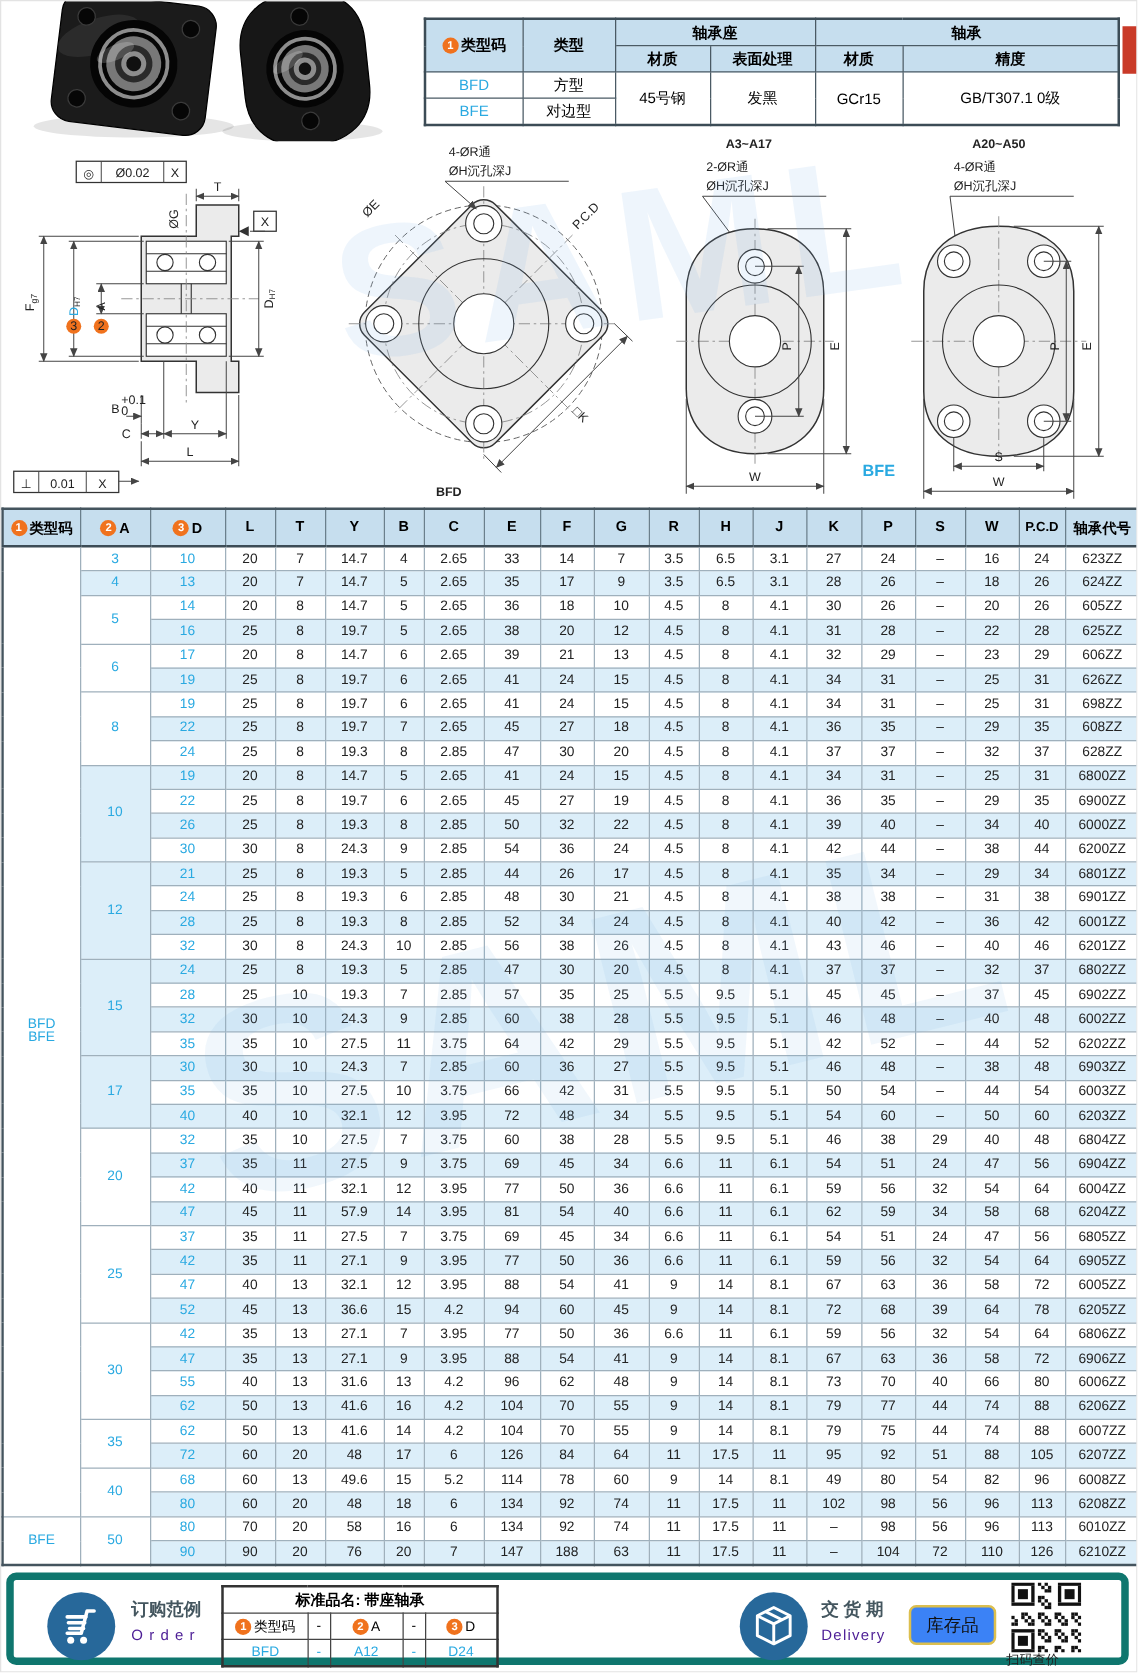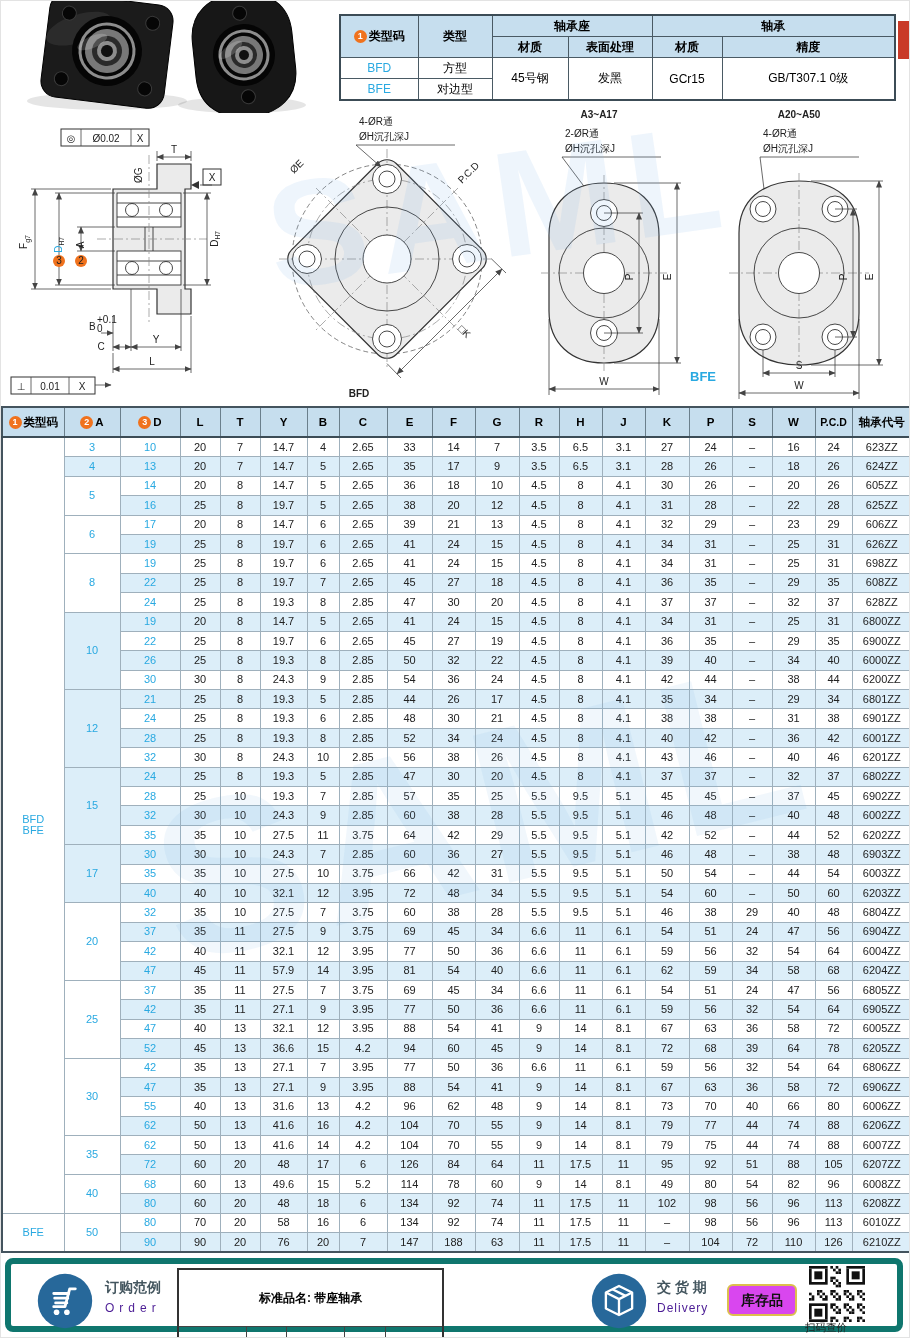--- a/index.html
+++ b/index.html
@@ -45,24 +45,24 @@
   #bearing-table td.code-cell,#bearing-table td.a-cell{background:#fff;color:#29a9e1;}
   #bearing-table td.d-cell{color:#29a9e1;}
   #bearing-table tr.group-start td{border-top:1.5px solid #5a6e7a;}
   
   .bottom-bar{position:absolute;left:4px;top:1257px;width:898px;height:74px;
               border:6px solid #0f766e;border-radius:8px;box-sizing:border-box;background:#fff;}
   .bb-abs{position:absolute;}
   .ord-title{font-size:14px;color:#44565f;font-weight:bold;}
   .ord-sub{font-size:12px;color:#4c1d95;letter-spacing:5px;margin-top:4px;}
   #order-table{border:2px solid #333;}
-  #order-table th,#order-table td{border:1px solid #444;font-size:11px;text-align:center;padding:18px;height:20px;}
+  #order-table th,#order-table td{border:1px solid #444;font-size:11px;text-align:center;padding:0;height:20px;}
   #order-table th{font-weight:bold;font-size:12px;background:#fff;}
   .stock-btn{display:inline-block;height:28px;line-height:28px;padding:0 12px;font-size:14px;
-             font-weight:bold;color:#111;background:#d946ef;border:2px solid #dcbf4e;border-radius:6px;}
+             font-weight:normal;color:#111;background:#3b82f6;border:2px solid #dcbf4e;border-radius:6px;}
   .qr-caption{position:absolute;left:794px;top:57px;width:66px;font-size:10.5px;color:#222;}
 </style>
 </head>
 <body>
 
 <div class="page">
 
   <svg class="dwg" style="left:6px;top:0" width="324" height="112" viewBox="0 0 324 112">
     <ellipse cx="100" cy="100" rx="80" ry="9" fill="#000" opacity="0.10"></ellipse>
     <ellipse cx="235" cy="104" rx="64" ry="8" fill="#000" opacity="0.10"></ellipse>

